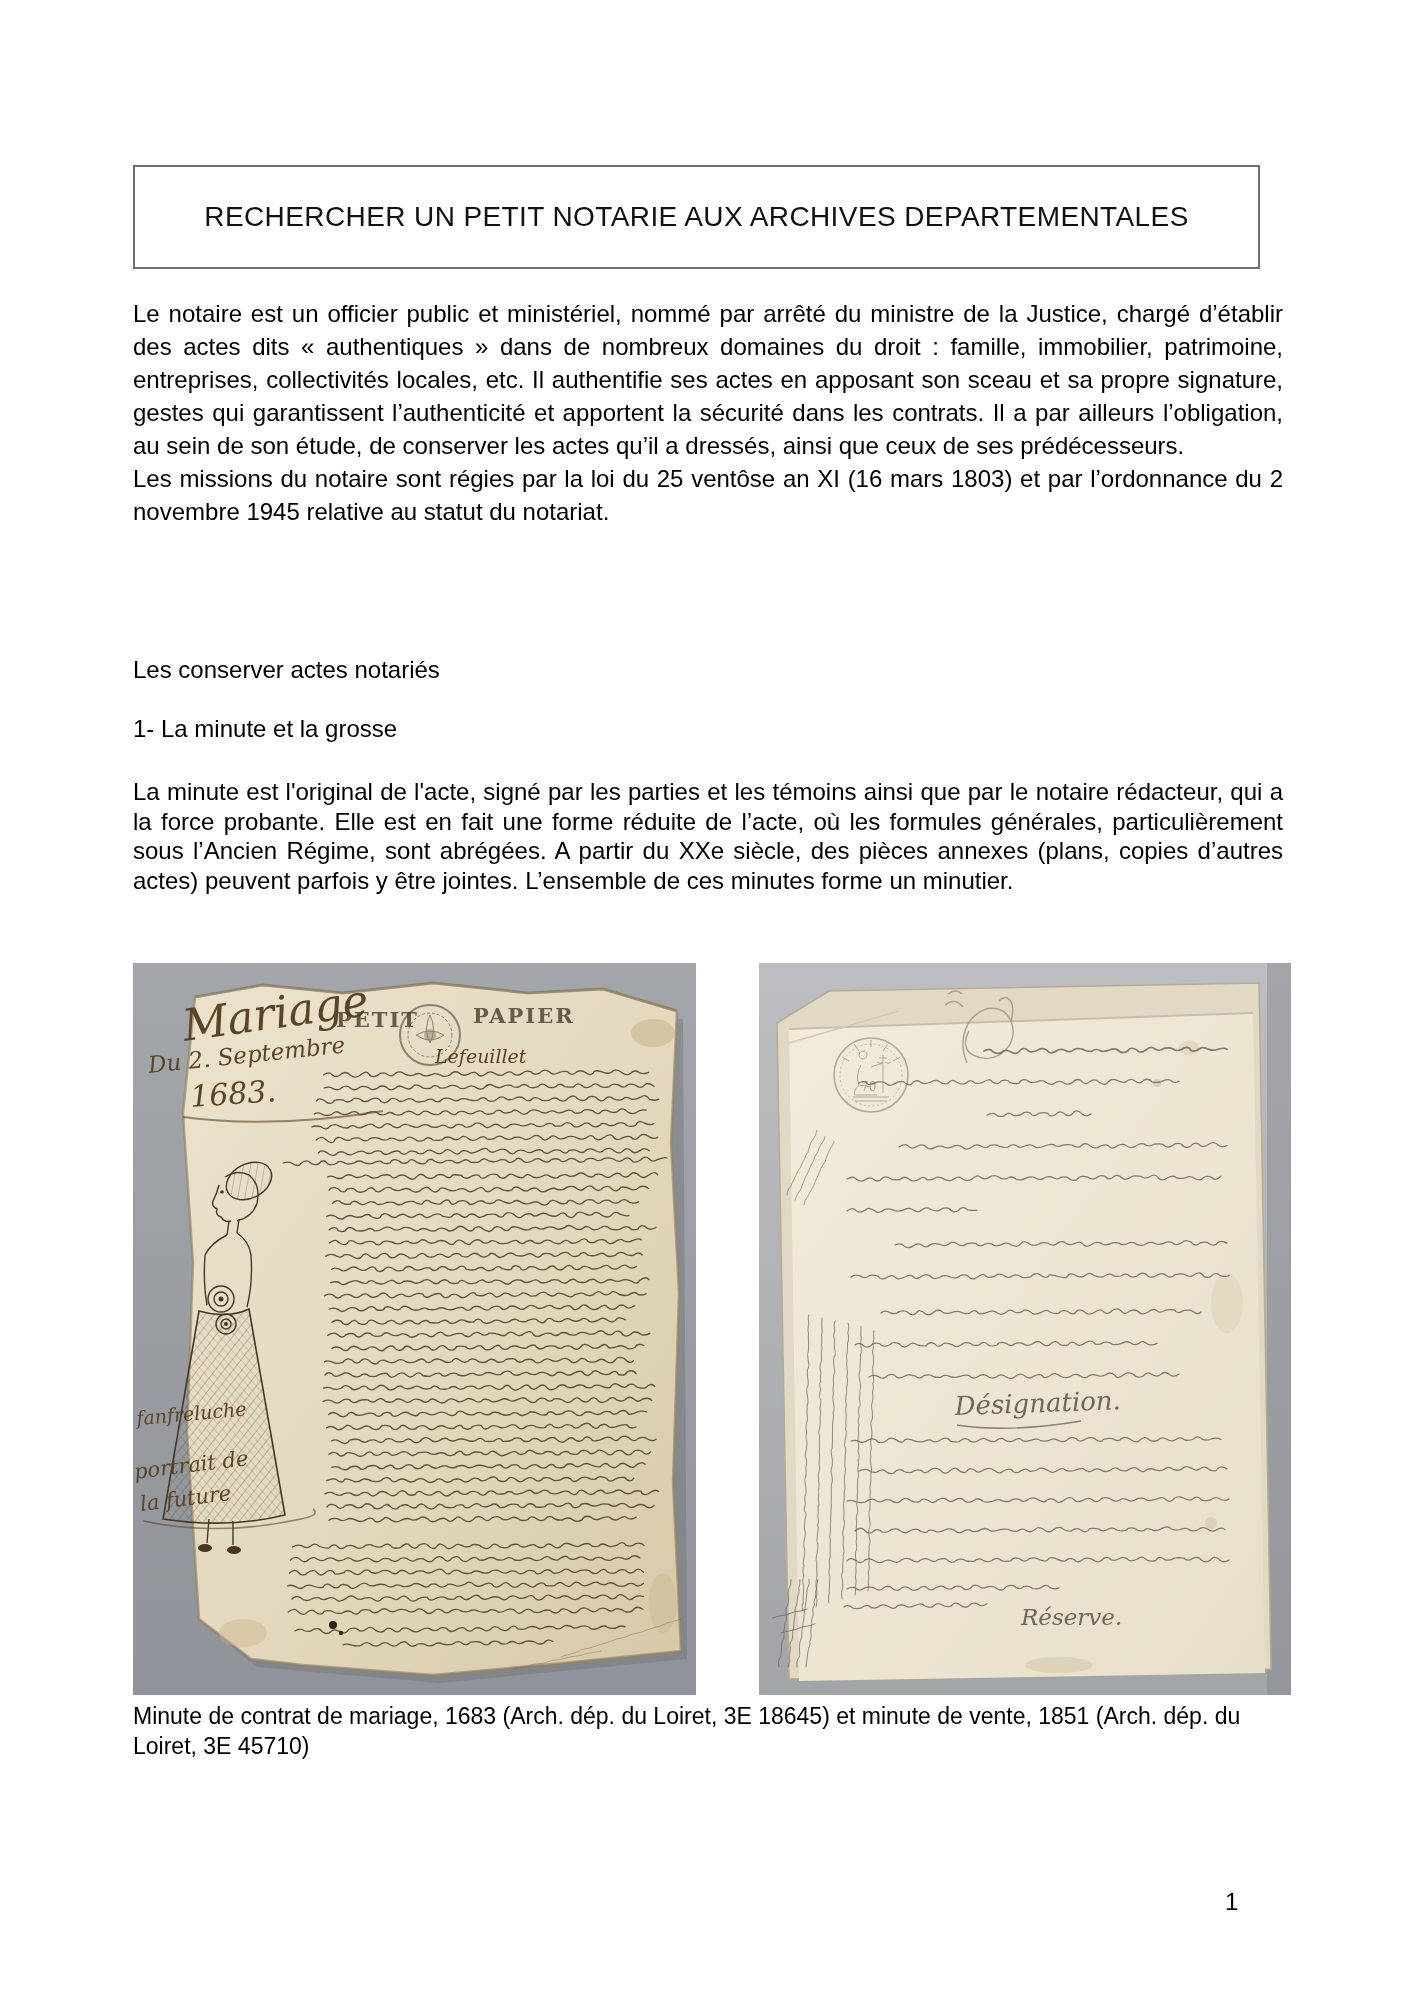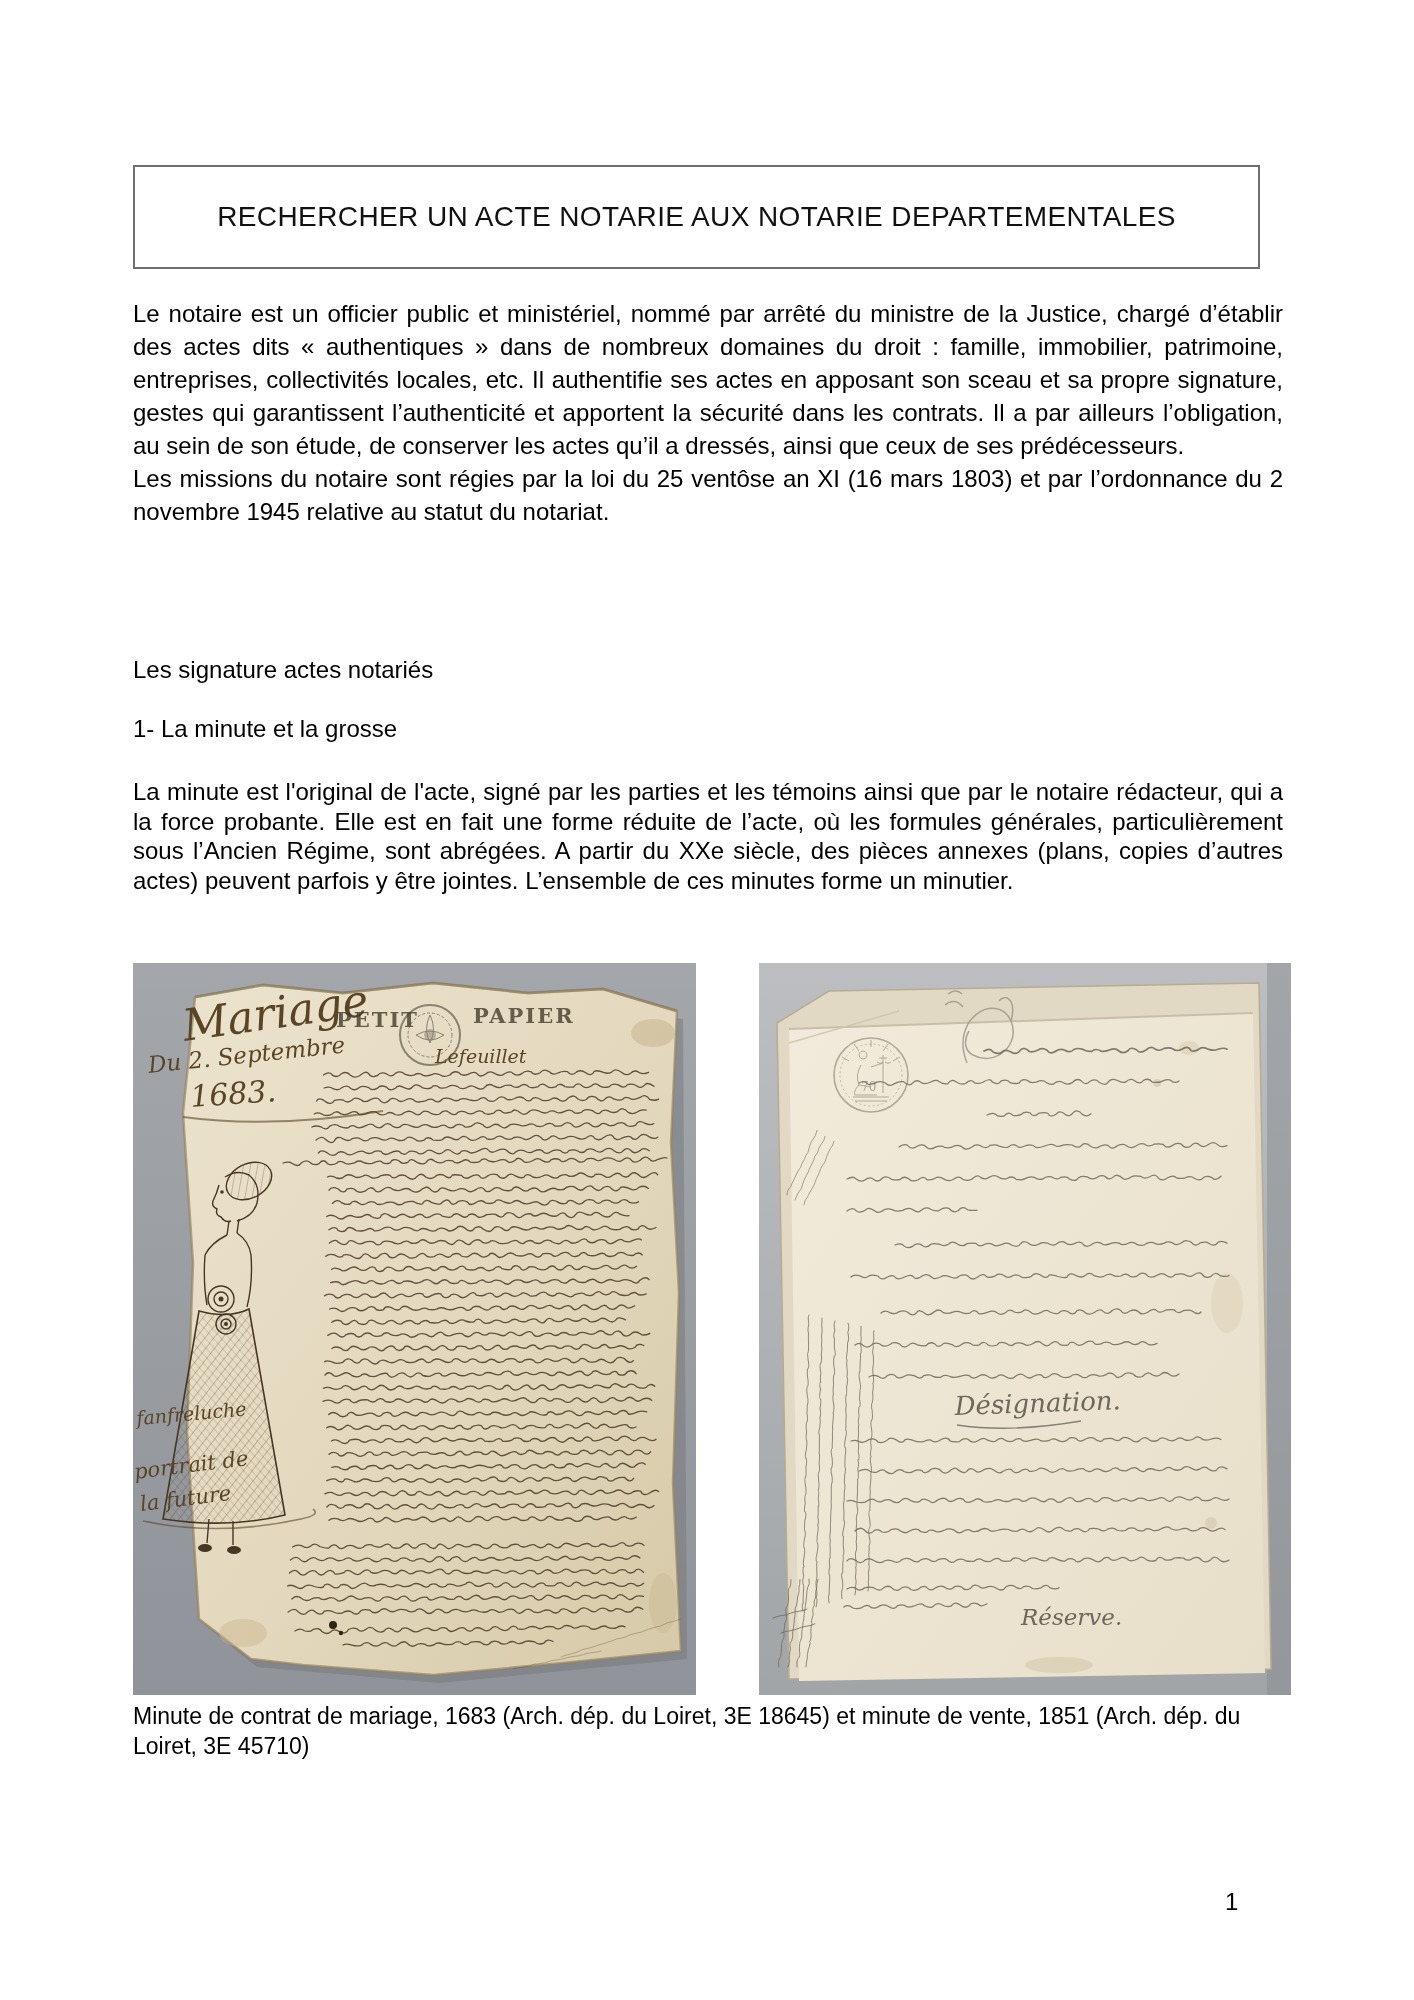--- a/index.html
+++ b/index.html
@@ -24,29 +24,29 @@
   .scriptL{font-family:"DejaVu Serif",serif;font-style:italic;fill:#5a4426;}
   .blackletter{font-family:"DejaVu Serif",serif;font-weight:bold;fill:#453d2c;opacity:0.8;letter-spacing:2px;}
   .scriptR{font-family:"DejaVu Serif",serif;font-style:italic;fill:#6e675b;}
 </style>
 </head>
 <body>
 
 <div class="page">
 
   <div class="title-box">
-    <h1>RECHERCHER UN ACTE NOTARIE AUX NOTARIE DEPARTEMENTALES</h1>
+    <h1>RECHERCHER UN PETIT NOTARIE AUX ARCHIVES DEPARTEMENTALES</h1>
   </div>
 
   <div class="intro">
     <p>Le notaire est un officier public et ministériel, nommé par arrêté du ministre de la Justice, chargé d’établir des actes dits « authentiques » dans de nombreux domaines du droit : famille, immobilier, patrimoine, entreprises, collectivités locales, etc. Il authentifie ses actes en apposant son sceau et sa propre signature, gestes qui garantissent l’authenticité et apportent la sécurité dans les contrats. Il a par ailleurs l’obligation, au sein de son étude, de conserver les actes qu’il a dressés, ainsi que ceux de ses prédécesseurs.</p>
     <p>Les missions du notaire sont régies par la loi du 25 ventôse an XI (16 mars 1803) et par l’ordonnance du 2 novembre 1945 relative au statut du notariat.</p>
   </div>
 
-  <div class="heading-main">Les signature actes notariés</div>
+  <div class="heading-main">Les conserver actes notariés</div>
   <div class="heading-sub">1- La minute et la grosse</div>
 
   <p class="body-para">La minute est l'original de l'acte, signé par les parties et les témoins ainsi que par le notaire rédacteur, qui a la force probante. Elle est en fait une forme réduite de l’acte, où les formules générales, particulièrement sous l’Ancien Régime, sont abrégées. A partir du XXe siècle, des pièces annexes (plans, copies d’autres actes) peuvent parfois y être jointes. L’ensemble de ces minutes forme un minutier.</p>
 
   <div class="figure-row">
 
     <figure class="fig-left" aria-label="Minute de contrat de mariage, 1683">
       <svg viewBox="0 0 563 732" width="563" height="732">
         <defs>
           <linearGradient id="bgL" x1="0" y1="0" x2="0" y2="1">

